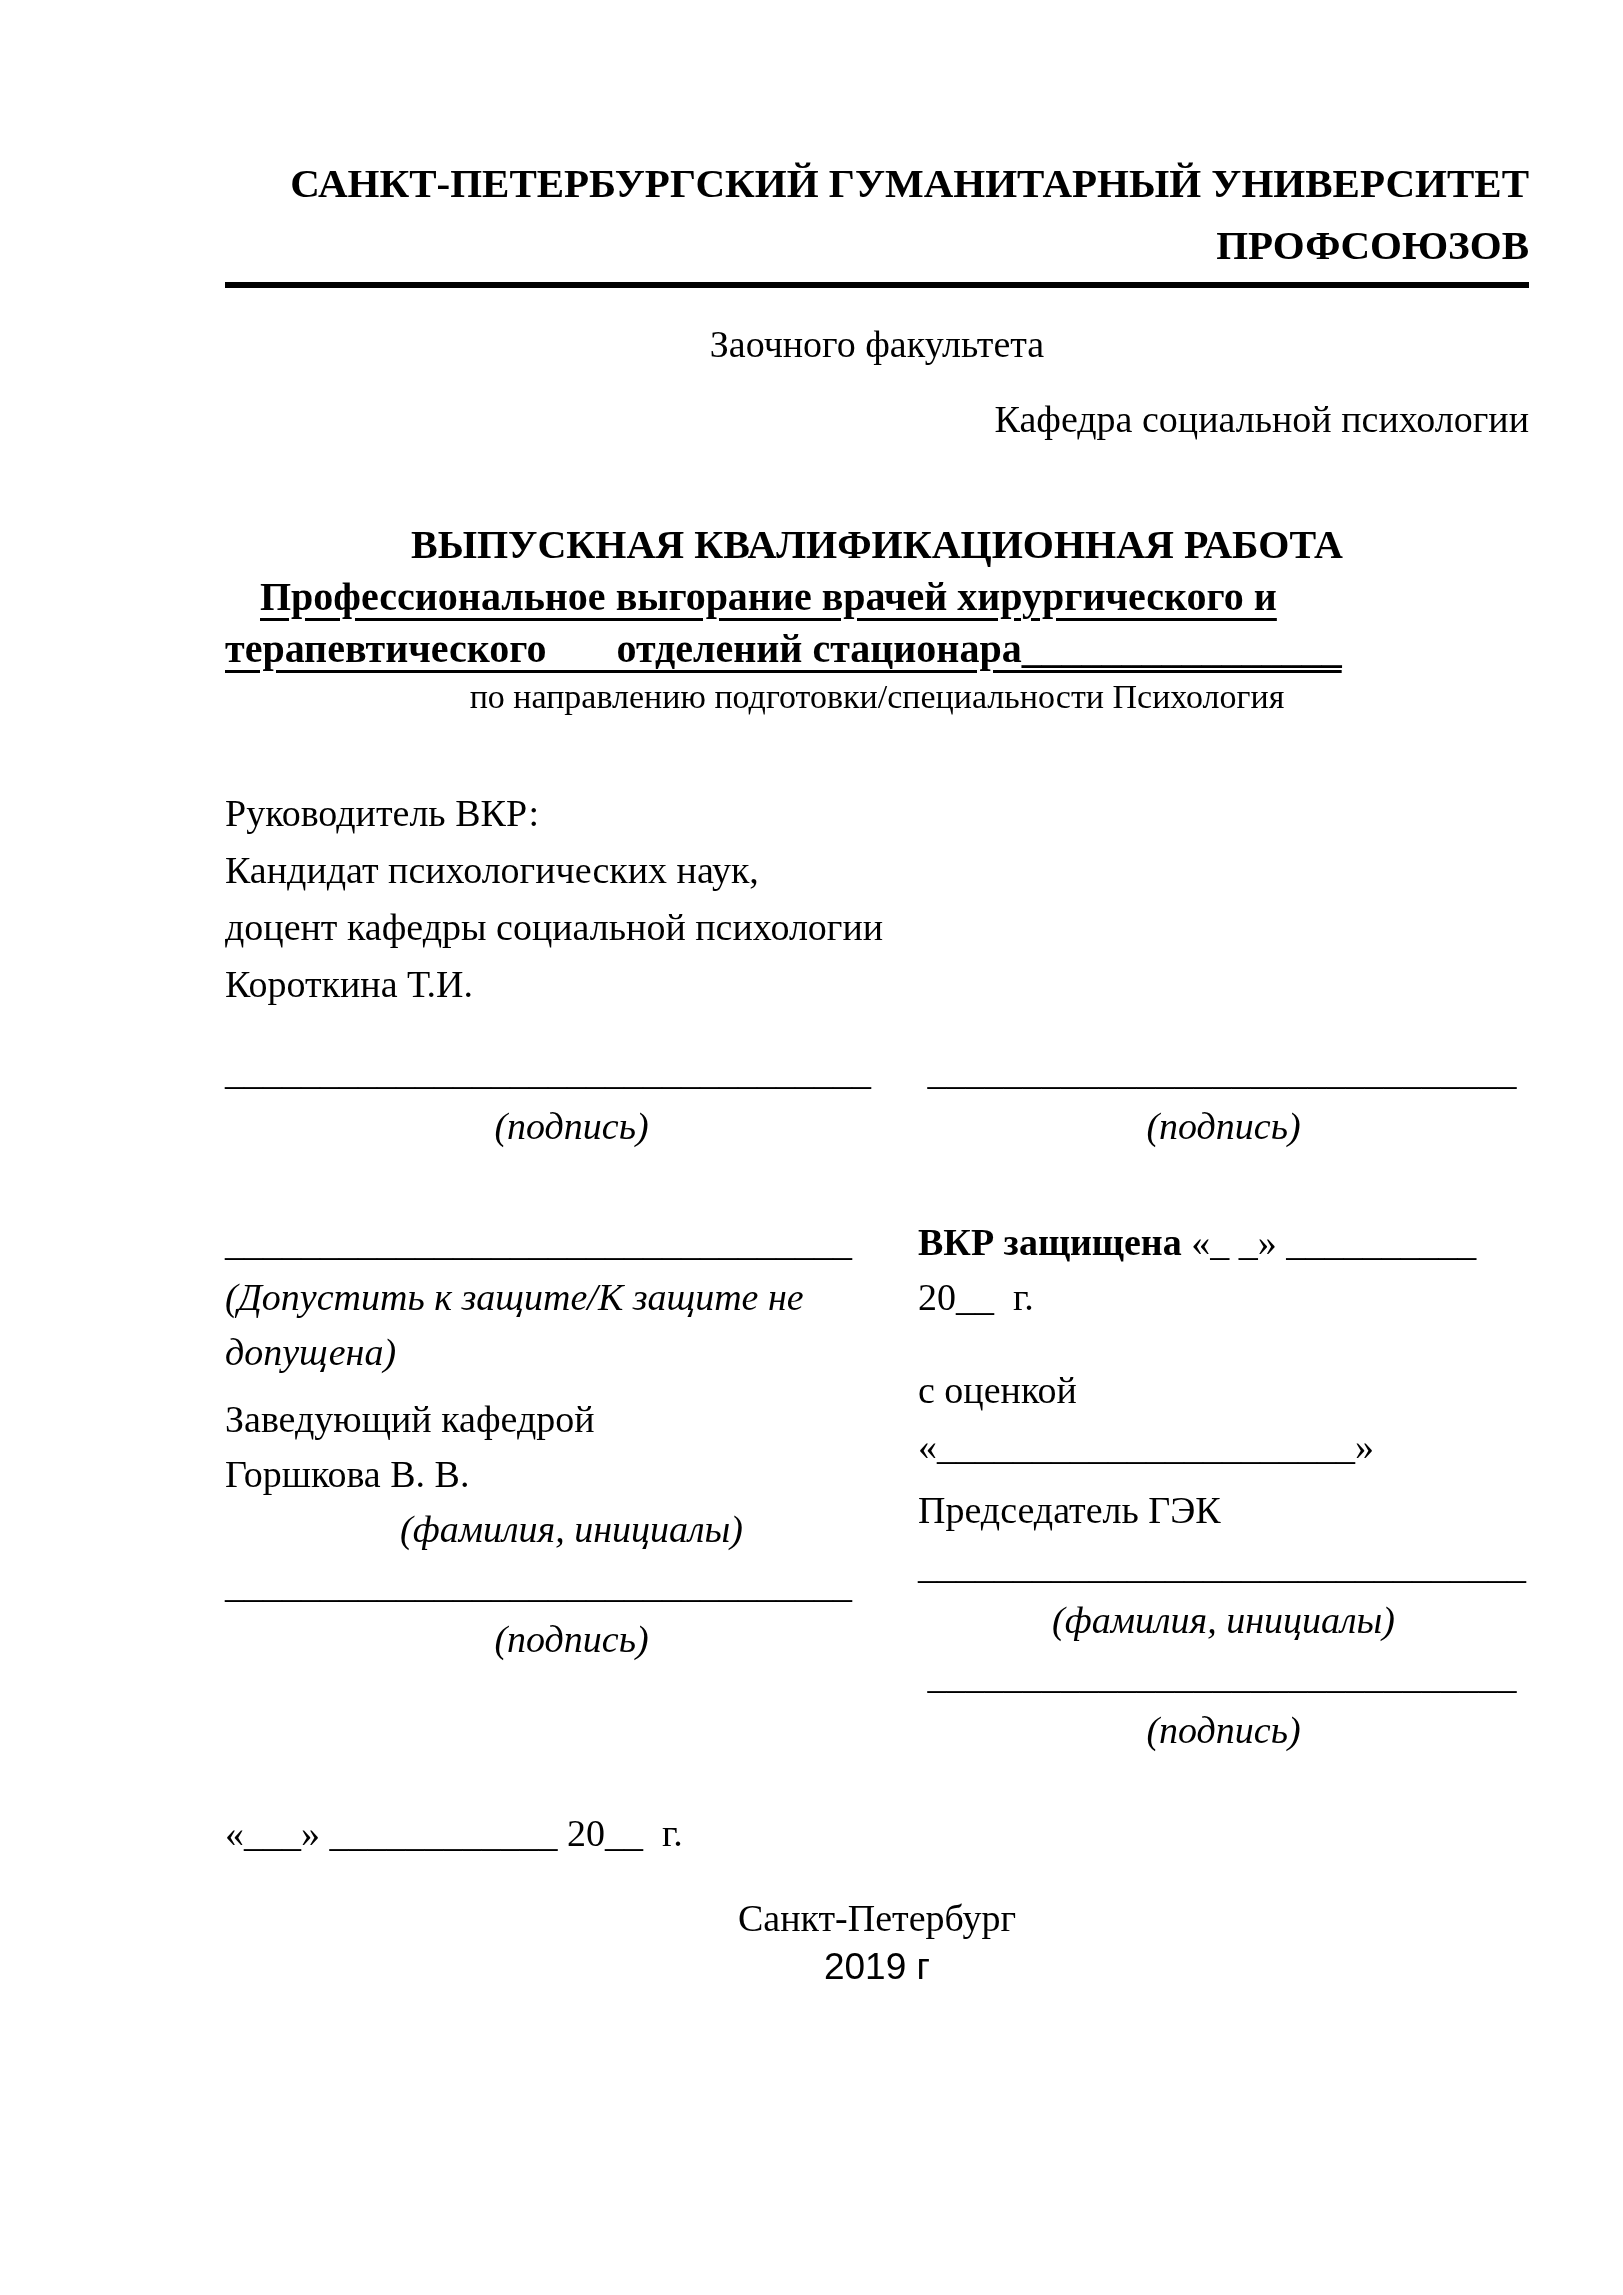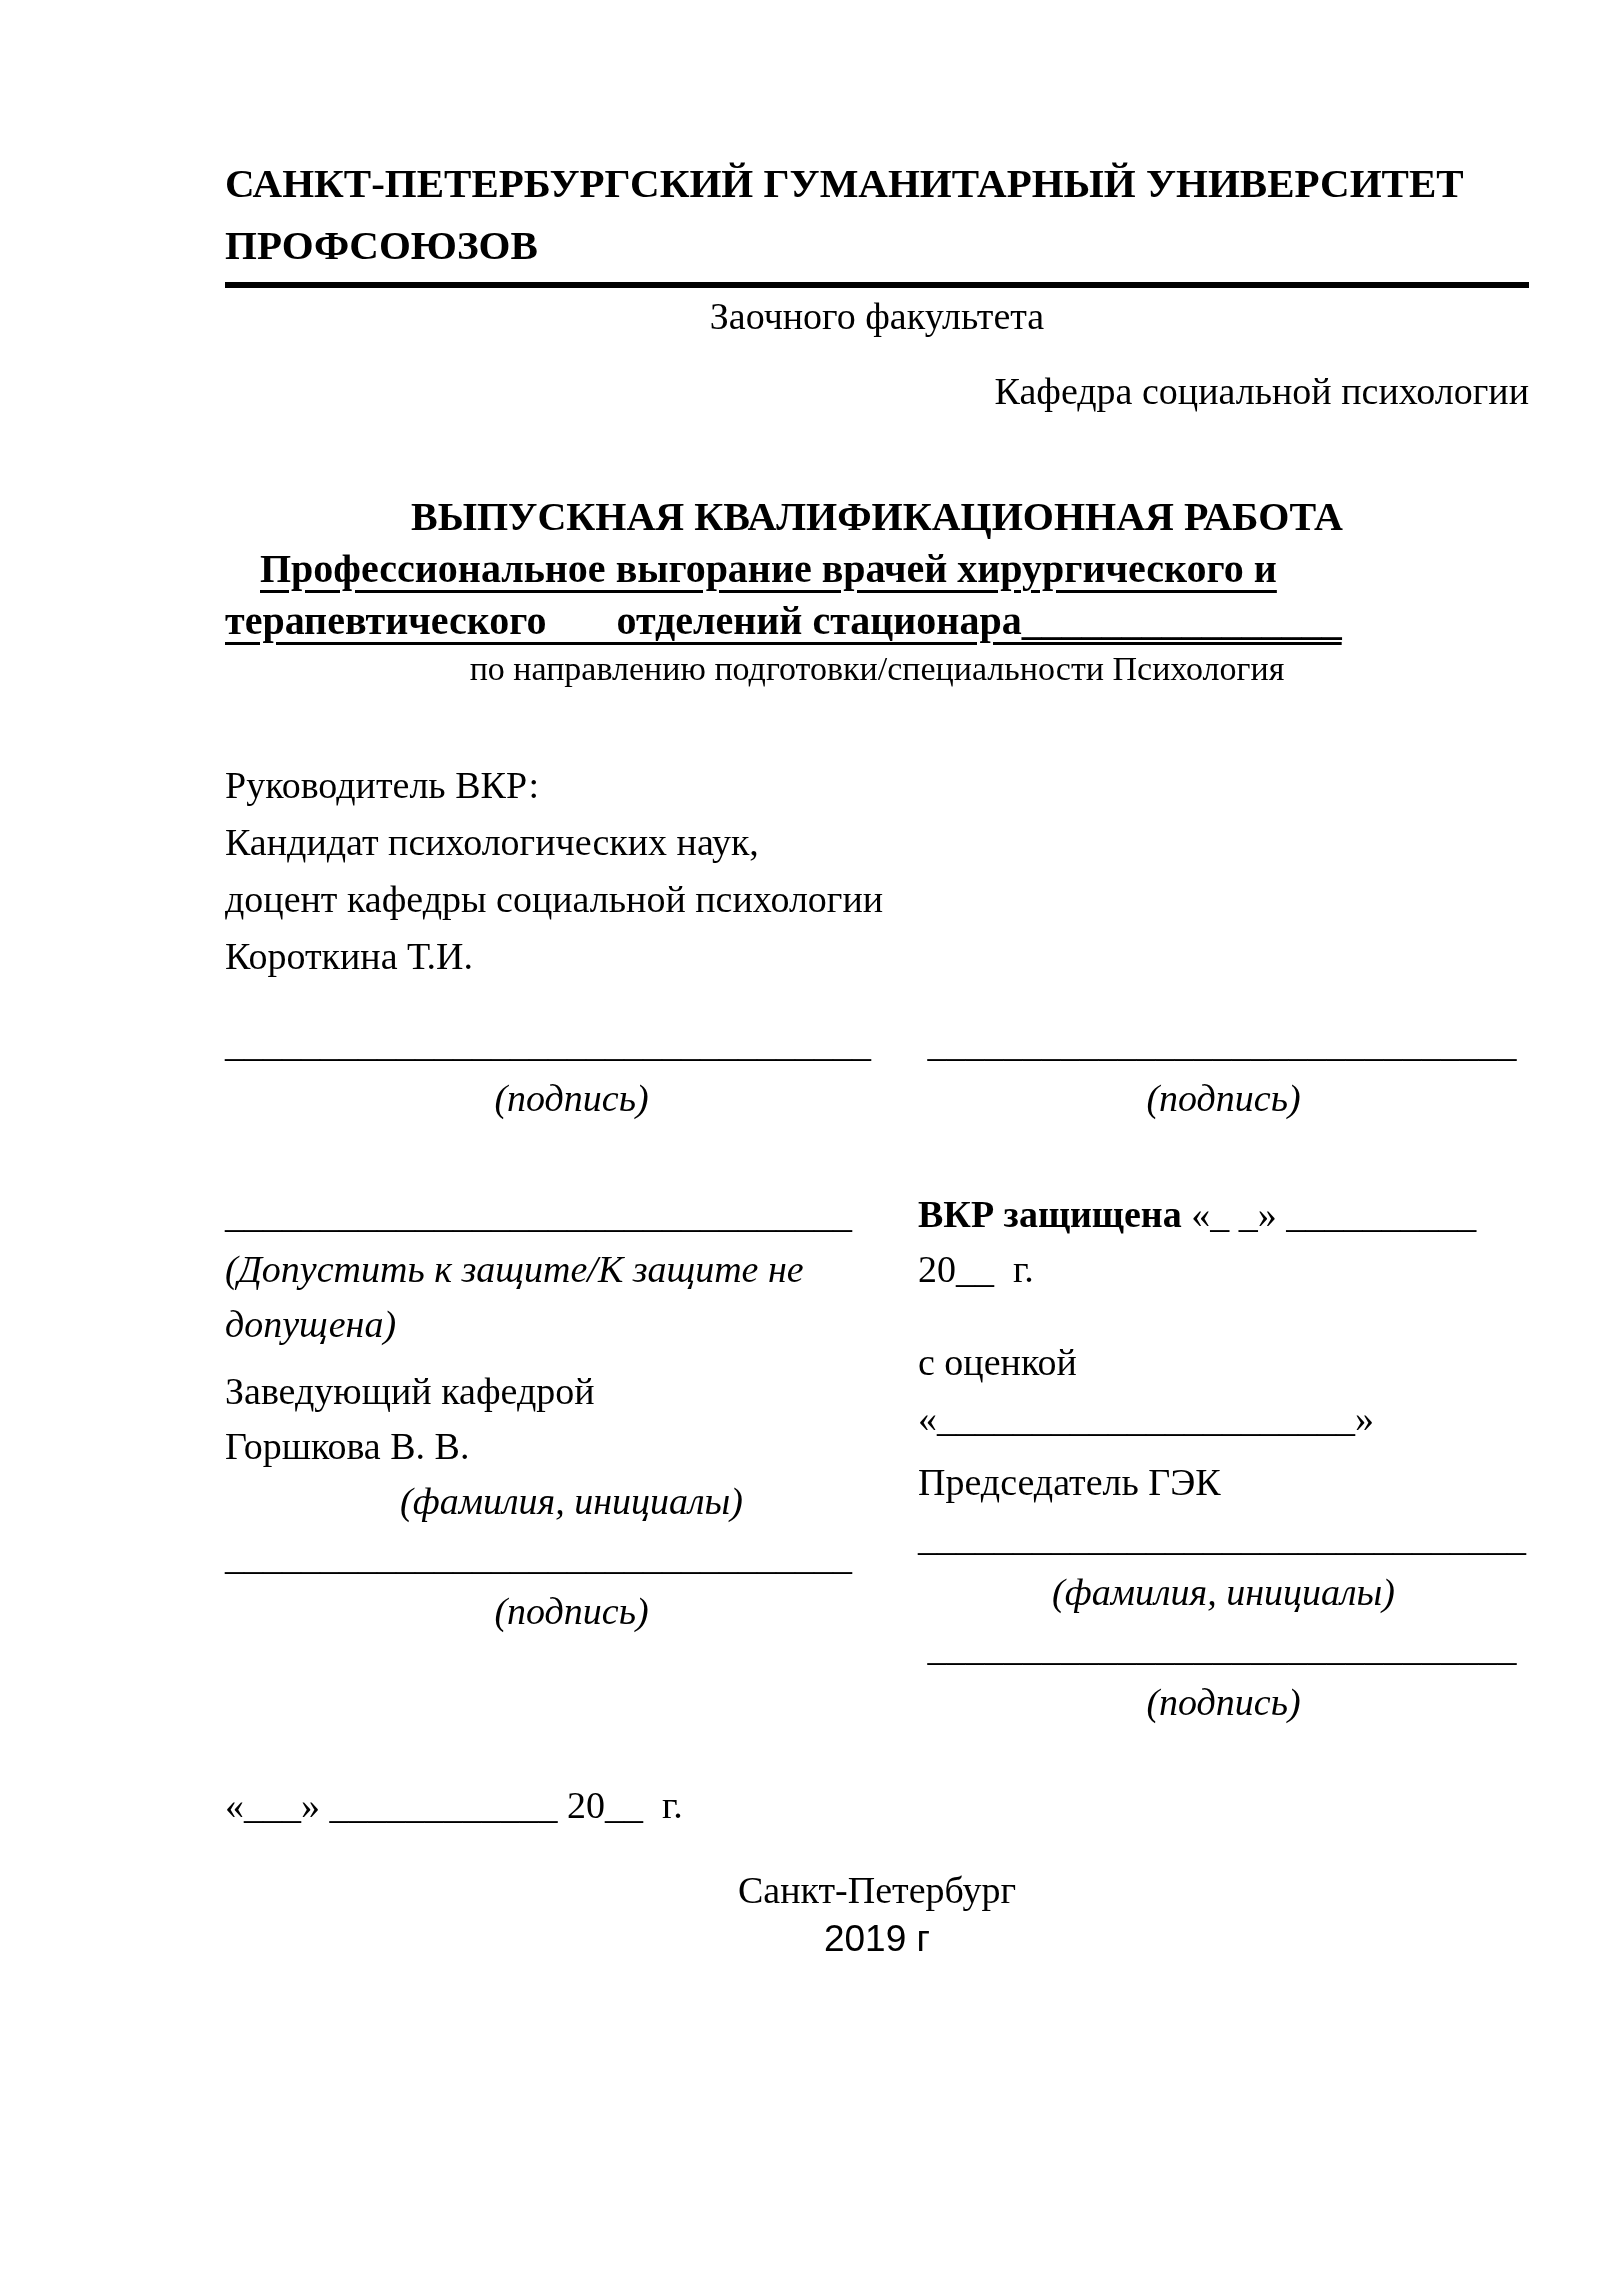--- a/index.html
+++ b/index.html
@@ -13,31 +13,31 @@
     height: 2295px;
     box-sizing: border-box;
     background: #ffffff;
     color: #000000;
     padding: 153px 94px 0 225px;
     font-family: "Liberation Serif", "DejaVu Serif", serif;
     font-size: 38px;
     line-height: 1.45;
     overflow: hidden;
   }
-  .center { text-align: center; }
+  .center { text-align: center; margin-top: 28px; }
   .right  { text-align: right; }
   .bold   { font-weight: bold; }
   .it     { font-style: italic; }
   .pre    { white-space: pre-wrap; }
 
   
   .hdr-line {
     font-size: 41px;
     font-weight: bold;
-    text-align: left;
+    text-align: right;
     line-height: 1.5;
   }
   .rule {
     height: 5.5px;
     background: #000000;
     margin: 6.3px 0 0 0;
   }
   .faculty-line { line-height: 1.5; }
   .dept-line { margin-top: 19px; }
 

